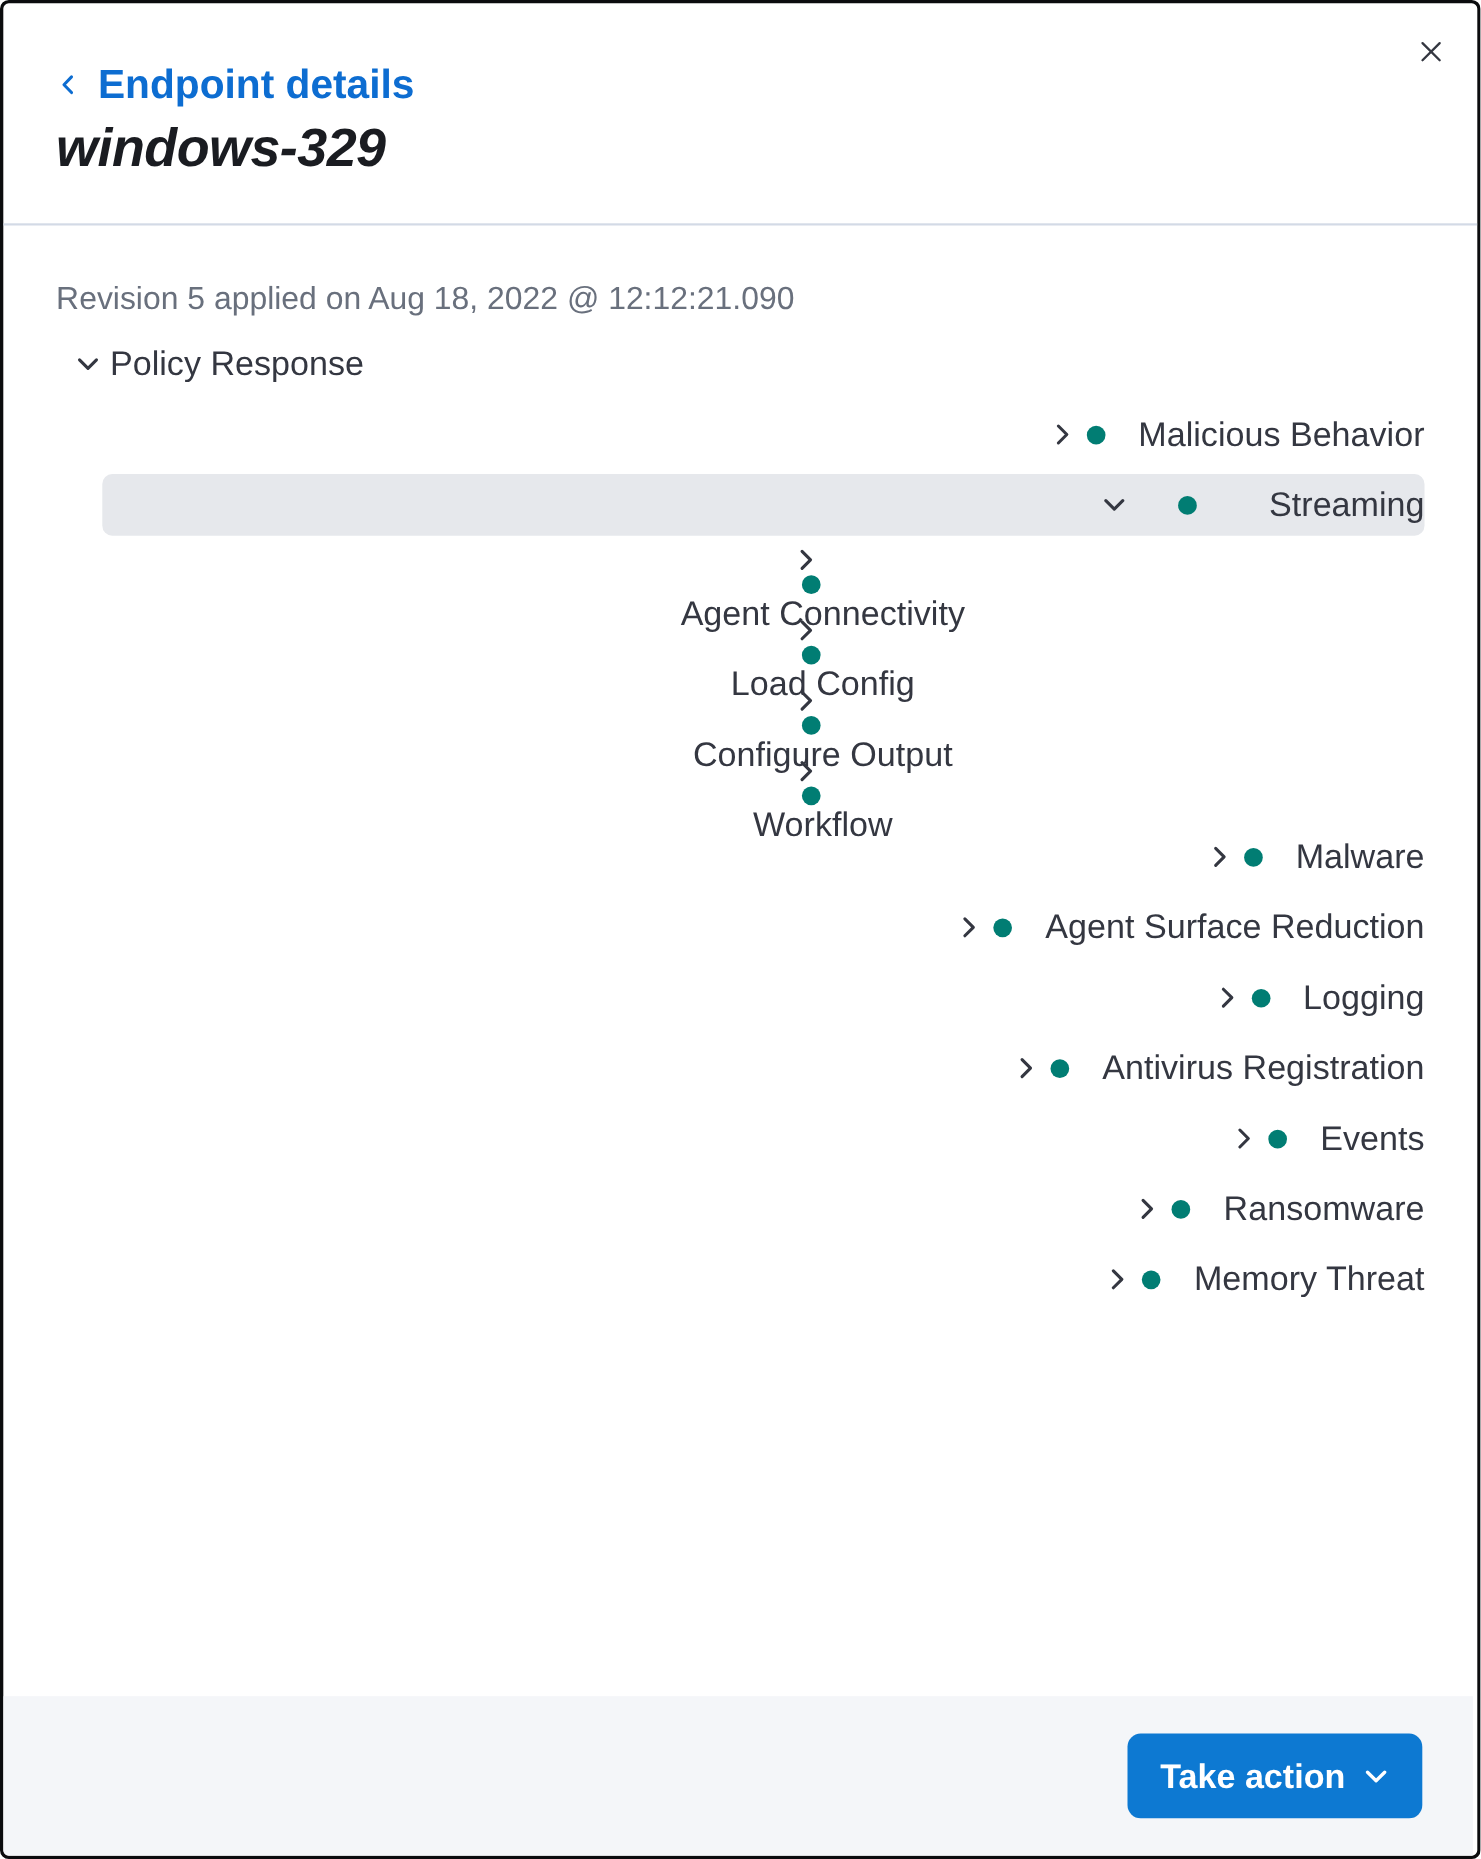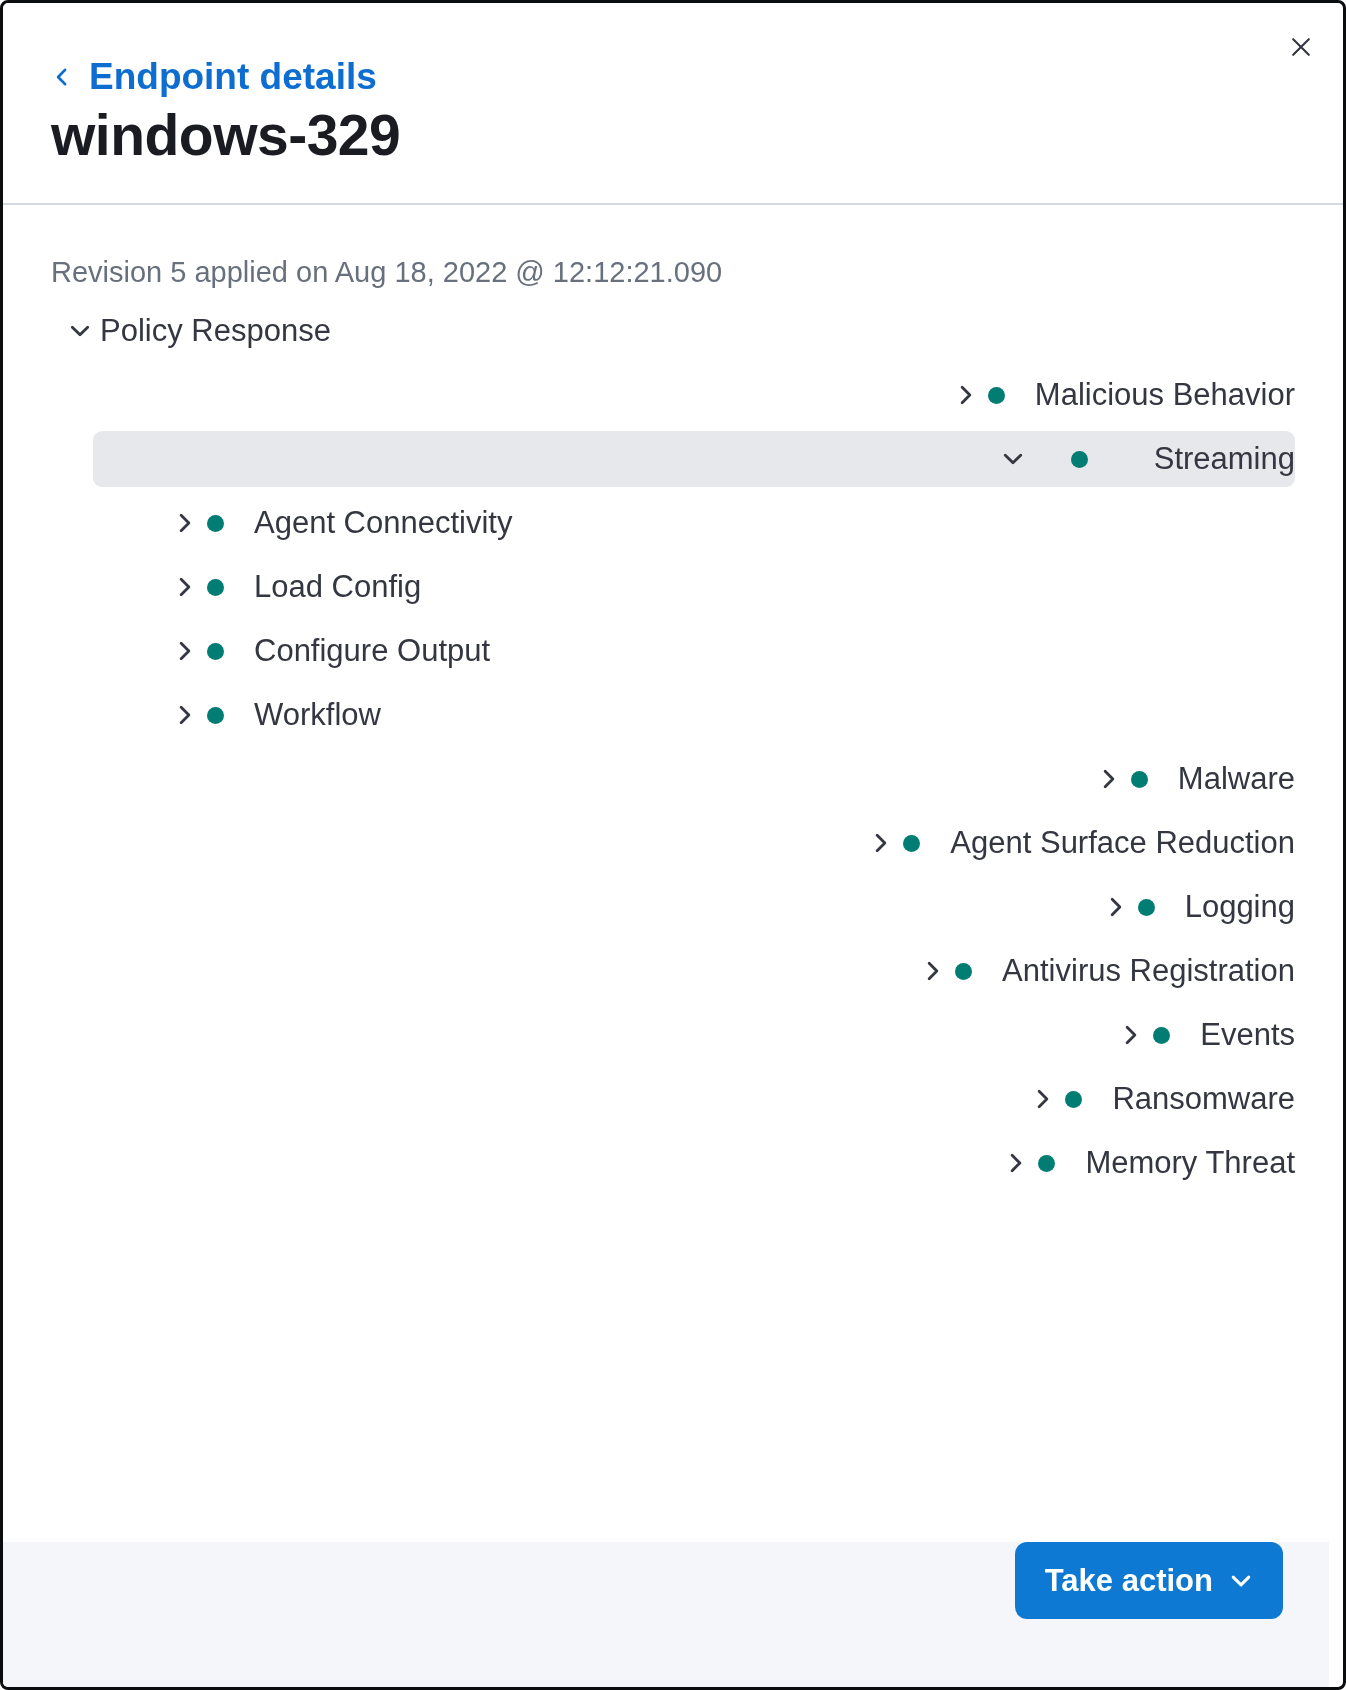--- a/index.html
+++ b/index.html
@@ -37,42 +37,43 @@
   header{padding:58px 48px 0 48px;}
   .back-link{
     display:inline-flex;align-items:center;gap:16px;
     color:var(--link);
     font-size:37px;font-weight:600;line-height:32px;
     text-decoration:none;cursor:pointer;
   }
   .back-link svg{width:22px;height:22px;flex:none;}
   .page-title{
     margin:14px 0 0 0;
-    font-size:57px;line-height:56px;font-weight:700;
+    font-size:49px;line-height:56px;font-weight:700;
     color:var(--title_text);
     letter-spacing:-0.5px;
+    font-style:italic;
   }
   .divider{height:2px;background:var(--divider);margin-top:40px;}
   
   main{padding:0 48px;}
   .revision{
     margin:50px 0 0 0;
     font-size:29px;line-height:34px;
     color:var(--subdued_text);
   }
   .tree{margin-top:14px;}
   .tree-row{
     display:flex;align-items:center;
     height:56px;margin-bottom:8px;
     border-radius:9px;
   }
   .tree-row.lvl0{padding-left:15px;}
   .tree-row.lvl1,.tree-row.lvl2{margin-left:42px;}
   .tree-row.lvl1{padding-left:33px;justify-content:flex-end;}
-  .tree-row.lvl2{padding-left:78px;}
+  .tree-row.lvl2{padding-left:78px;flex-direction:column;}
   .tree-row.selected{background:var(--selected_row_bg);gap:36px;}
   .chev{
     width:28px;height:28px;flex:none;
     display:flex;align-items:center;justify-content:center;
     background:none;border:none;padding:0;color:var(--text);cursor:pointer;
   }
   .chev svg{width:28px;height:28px;}
   .dot{
     width:17px;height:17px;border-radius:50%;
     margin-left:8px;flex:none;
@@ -80,24 +81,24 @@
   }
   .tree-label{
     margin-left:30px;
     font-size:31px;line-height:36px;
     color:var(--text);
     white-space:nowrap;
   }
   .tree-row.lvl0 .tree-label{margin-left:6px;}
   
   footer{
-    position:absolute;left:0;right:14px;bottom:0;
+    position:absolute;left:0;right:4px;bottom:0;
     height:145px;
     background:var(--footer_bg);
-    display:flex;align-items:flex-start;justify-content:flex-end;
+    display:flex;align-items:center;justify-content:flex-end;
     padding-right:46px;
   }
   .take-action{
     display:inline-flex;align-items:center;gap:16px;
     height:77px;padding:0 30px;
     background:var(--primary_button);
     color:#ffffff;border:none;border-radius:12px;
     font-family:inherit;font-size:31px;font-weight:600;
     cursor:pointer;
   }

